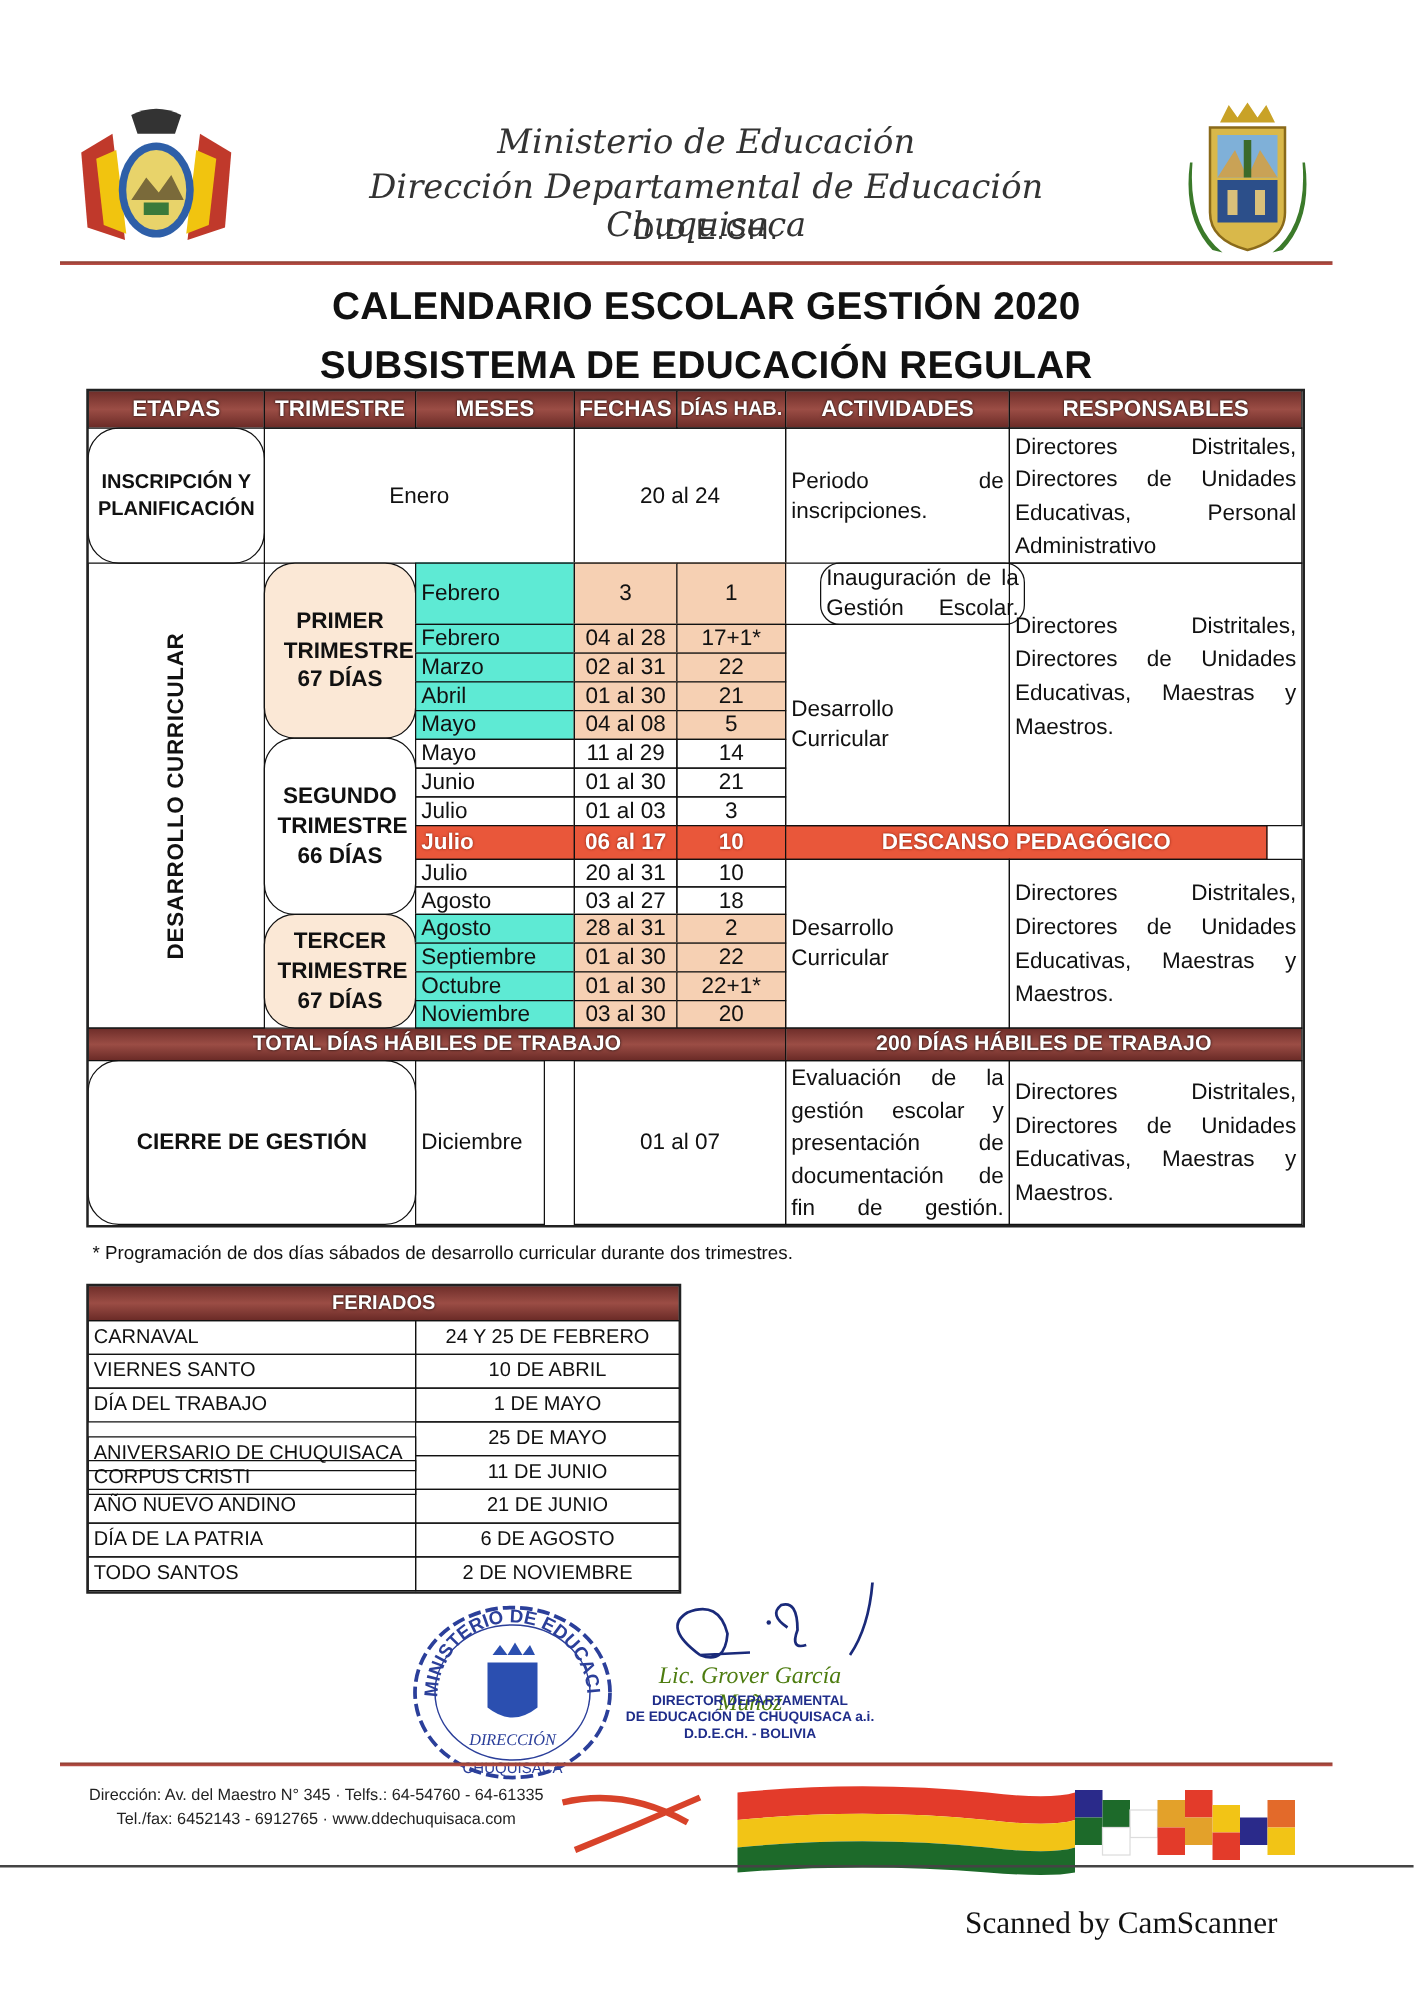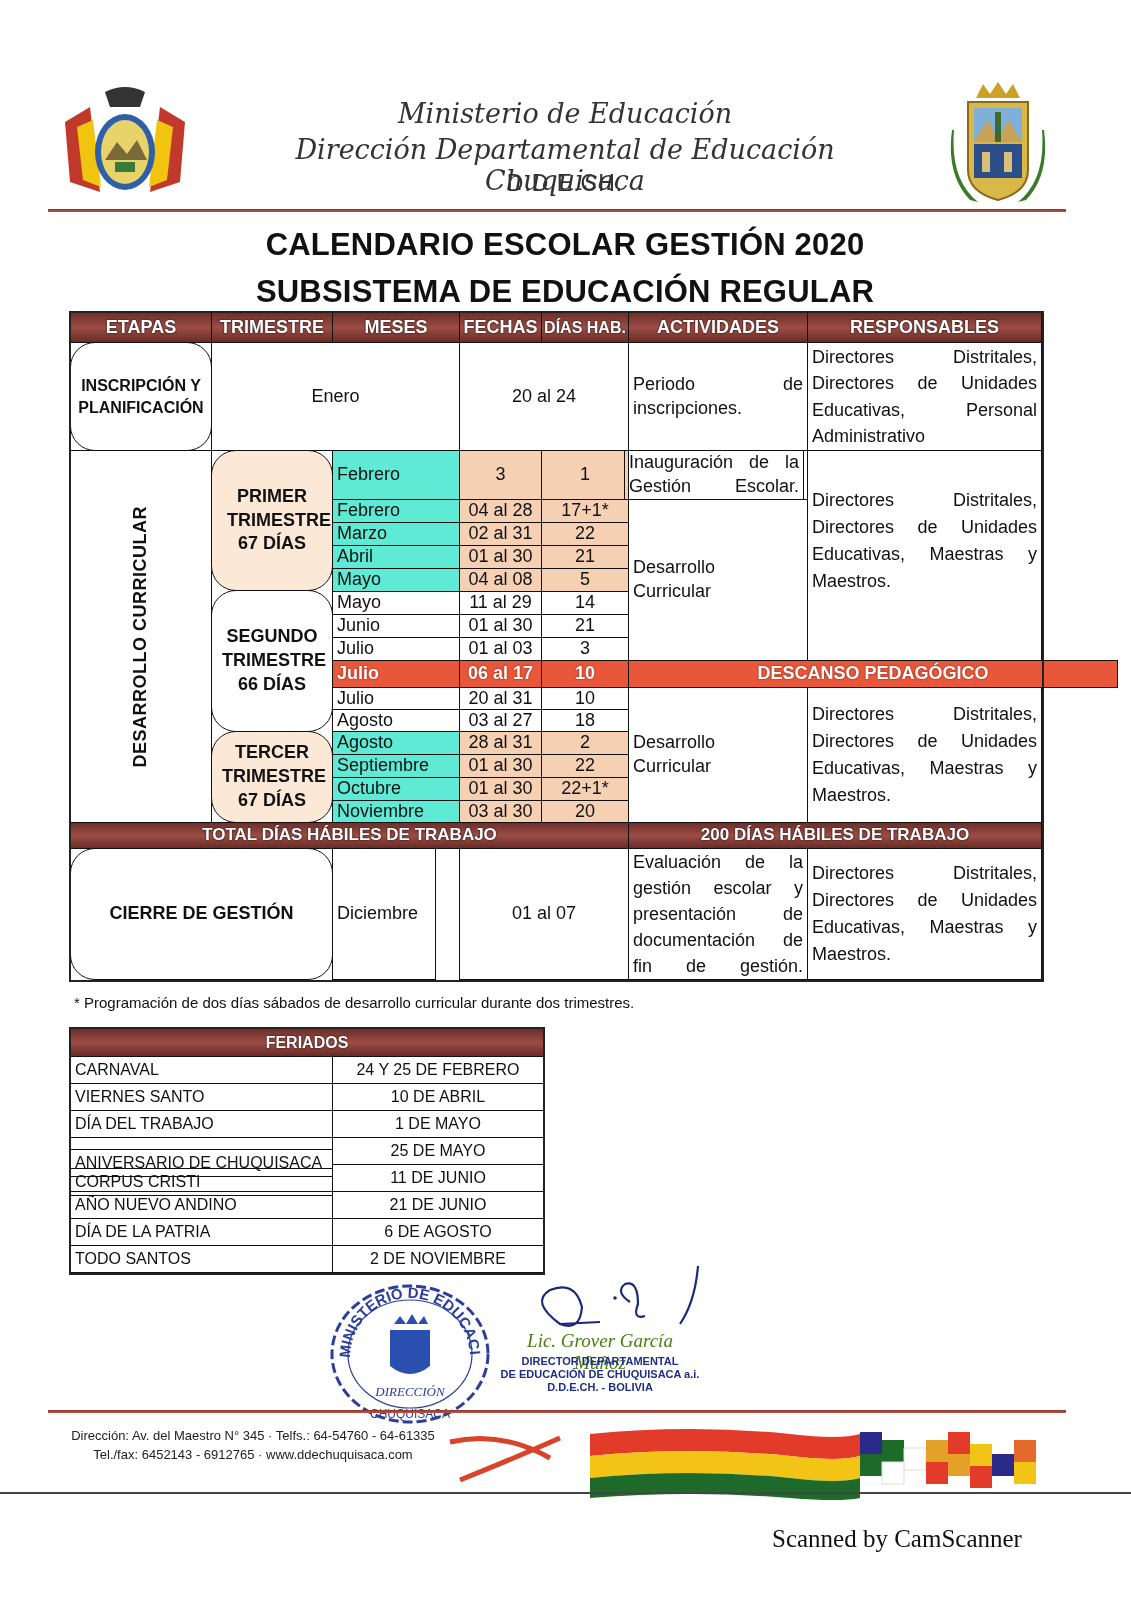--- a/index.html
+++ b/index.html
@@ -136,21 +136,21 @@
 <div class="cell center" style="left:459px;top:614px;width:83px;height:24px;">01 al 30</div>
 <div class="cell center" style="left:541px;top:614px;width:88px;height:24px;">21</div>
 
 <div class="cell pad" style="left:332px;top:637px;width:128px;height:24px;">Julio</div>
 <div class="cell center" style="left:459px;top:637px;width:83px;height:24px;">01 al 03</div>
 <div class="cell center" style="left:541px;top:637px;width:88px;height:24px;">3</div>
 
 <div class="cell pad red" style="left:332px;top:660px;width:128px;height:28px;">Julio</div>
 <div class="cell center red" style="left:459px;top:660px;width:83px;height:28px;">06 al 17</div>
 <div class="cell center red" style="left:541px;top:660px;width:88px;height:28px;">10</div>
-<div class="cell center red" style="left:628px;top:660px;width:490px;height:28px;">DESCANSO PEDAGÓGICO</div>
+<div class="cell center red" style="left:628px;top:660px;width:386px;height:28px;">DESCANSO PEDAGÓGICO</div>
 
 <div class="cell pad" style="left:332px;top:687px;width:128px;height:23px;">Julio</div>
 <div class="cell center" style="left:459px;top:687px;width:83px;height:23px;">20 al 31</div>
 <div class="cell center" style="left:541px;top:687px;width:88px;height:23px;">10</div>
 
 <div class="cell pad" style="left:332px;top:709px;width:128px;height:23px;">Agosto</div>
 <div class="cell center" style="left:459px;top:709px;width:83px;height:23px;">03 al 27</div>
 <div class="cell center" style="left:541px;top:709px;width:88px;height:23px;">18</div>
 
 <div class="cell pad peach" style="left:332px;top:731px;width:128px;height:24px;">Agosto</div>
@@ -162,21 +162,21 @@
 <div class="cell center peach2" style="left:541px;top:754px;width:88px;height:24px;">22</div>
 
 <div class="cell pad peach" style="left:332px;top:777px;width:128px;height:24px;">Octubre</div>
 <div class="cell center peach2" style="left:459px;top:777px;width:83px;height:24px;">01 al 30</div>
 <div class="cell center peach2" style="left:541px;top:777px;width:88px;height:24px;">22+1*</div>
 
 <div class="cell pad peach" style="left:332px;top:800px;width:128px;height:23px;">Noviembre</div>
 <div class="cell center peach2" style="left:459px;top:800px;width:83px;height:23px;">03 al 30</div>
 <div class="cell center peach2" style="left:541px;top:800px;width:88px;height:23px;">20</div>
 
-<div class="cell pad" style="left:624px;top:450px;width:180px;height:50px;">
+<div class="cell pad" style="left:656px;top:450px;width:164px;height:50px;border-radius:16px;">
   <div class="just" style="width:100%;">Inauguración de la Gestión Escolar.</div>
 </div>
 <div class="cell pad" style="left:628px;top:499px;width:180px;height:162px;">
   <div style="width:90px;">Desarrollo Curricular</div>
 </div>
 <div class="cell pad" style="left:807px;top:450px;width:235px;height:211px;align-items:flex-start;padding-top:36px;">
   <div class="just" style="width:100%;line-height:1.5;">Directores Distritales, Directores de Unidades Educativas, Maestras y Maestros.</div>
 </div>
 
 <div class="cell pad" style="left:628px;top:687px;width:180px;height:136px;">

